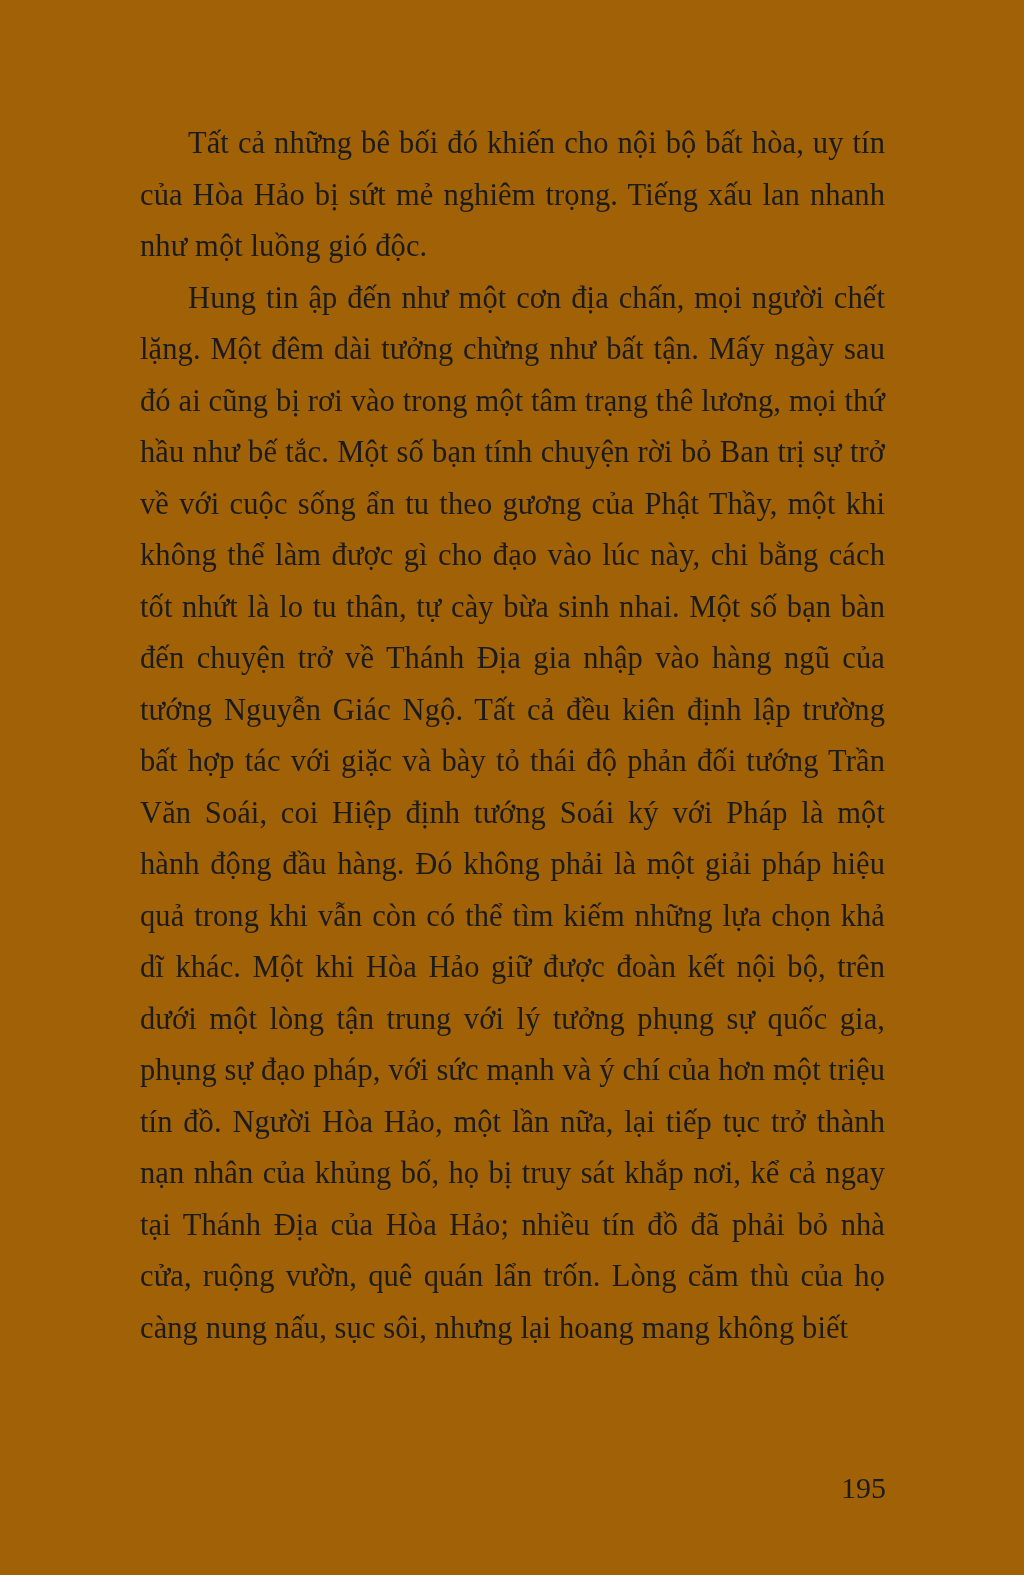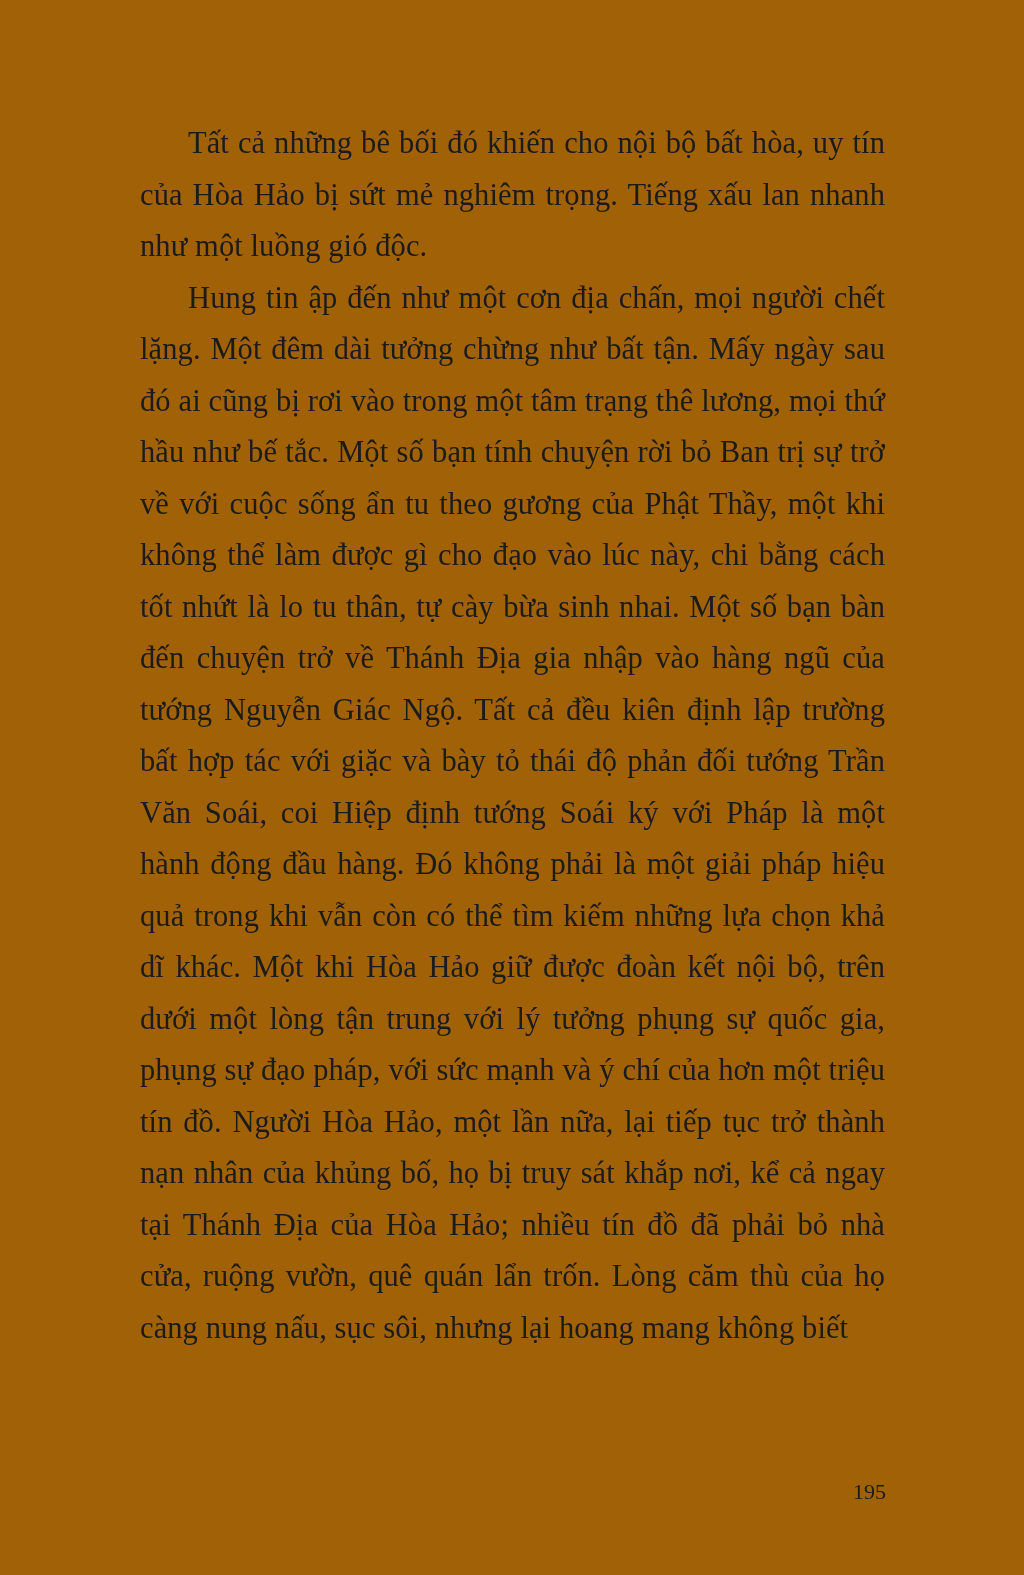--- a/index.html
+++ b/index.html
@@ -33,21 +33,21 @@
     color: #1b1b1b;
     letter-spacing: 0.1px;
   }
   .para + .para {
     margin-top: 0;
   }
   .page-number {
     position: absolute;
     right: 138px;
     bottom: 72px;
-    font-size: 22px;
+    font-size: 30px;
     line-height: 1;
     color: #1b1b1b;
     font-family: "Liberation Serif", serif;
     text-align: center;
   }
 </style>
 </head>
 <body>
 
 <div class="page">

